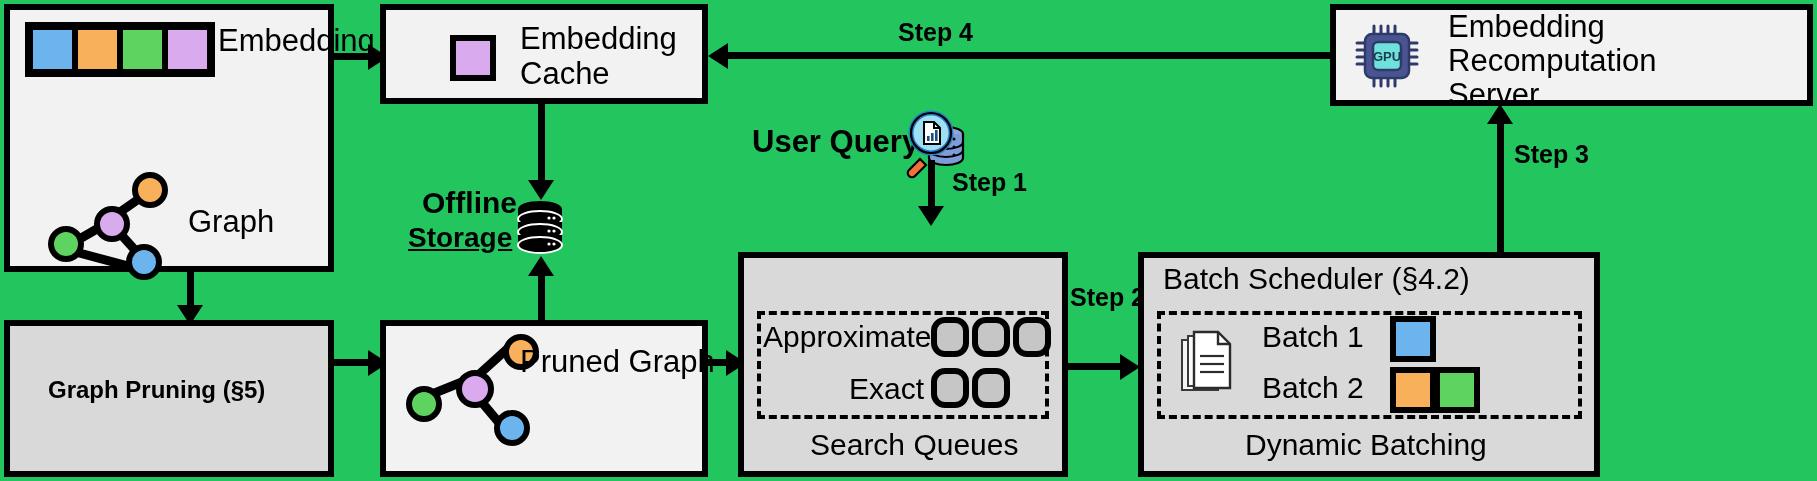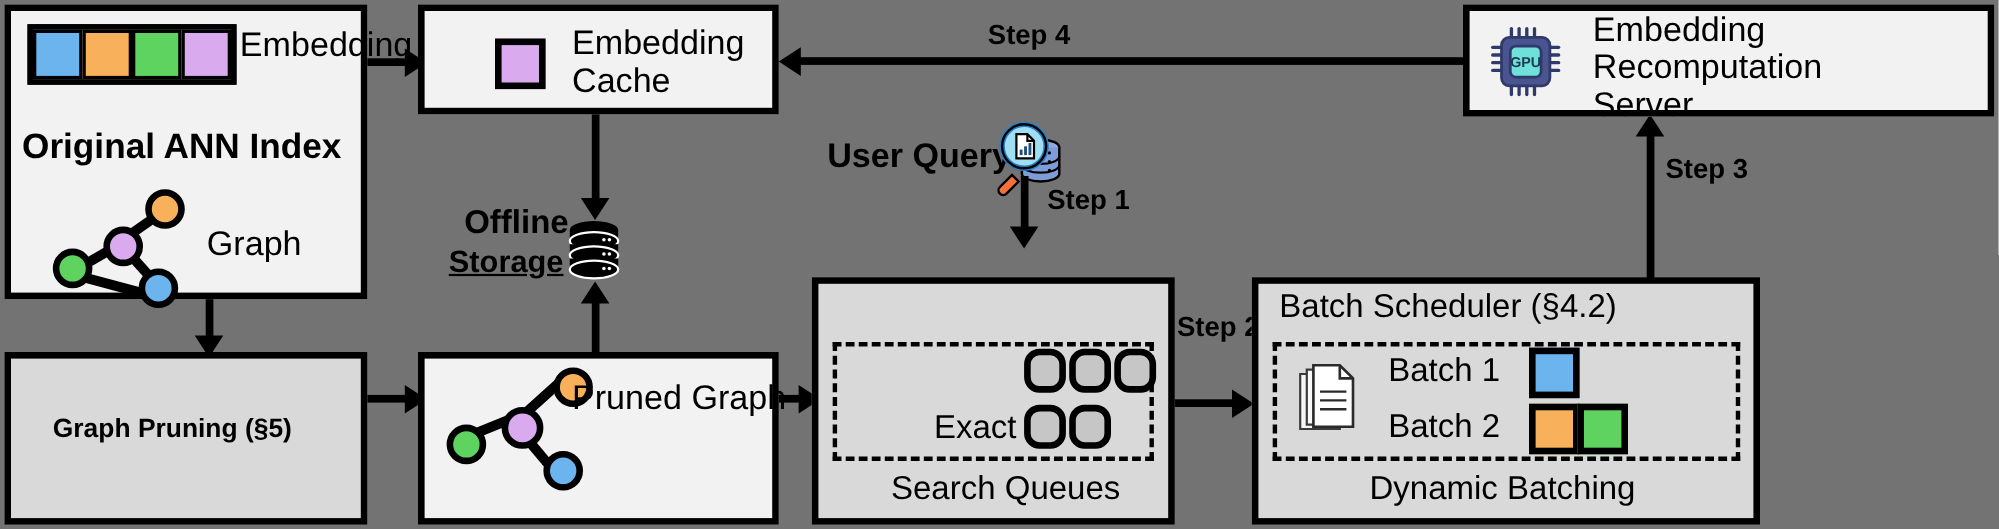--- a/index.html
+++ b/index.html
@@ -1,17 +1,17 @@
 <!DOCTYPE html>
 <html><head>
 <meta charset="utf-8">
 <style>
   html,body{margin:0;padding:0;background:#ffffff;}
   body{font-family:"Liberation Sans","DejaVu Sans",sans-serif;color:#000;}
-  #canvas{position:relative;width:1817px;height:481px;background:#737373;overflow:hidden;}
+  #canvas{position:relative;width:1817px;height:481px;background:#22c55e;overflow:hidden;}
 
   .box{position:absolute;box-sizing:border-box;border:6px solid #000;background:#f2f2f2;}
   .box.gray{background:#d9d9d9;}
 
   .lbl{position:absolute;white-space:pre;line-height:1.12;}
   .ttl{font-size:31px;}
   .ttl.bold{font-weight:bold;}
   .step{position:absolute;font-size:25px;font-weight:bold;white-space:nowrap;}
 
   
@@ -50,21 +50,20 @@
   </div>
 
   <div class="swatch-strip" style="left:25px;top:22px;">
     <div class="sw" style="background:#6cb4ee;"></div>
     <div class="sw" style="background:#f9b05a;"></div>
     <div class="sw" style="background:#5fd35f;"></div>
     <div class="sw" style="background:#d9abee;"></div>
   </div>
   <div class="lbl ttl" style="left:218px;top:24px;">Embedding</div>
 
-  <div class="lbl ttl bold" style="left:20px;top:116px;font-size:32px;">Original ANN Index</div>
 
   <div class="graph" style="left:40px;top:168px;width:160px;height:95px;">
     <div class="gedge" style="left:30px;top:72px;width:58px;transform:rotate(-30deg);"></div>
     <div class="gedge" style="left:30px;top:78px;width:74px;transform:rotate(15deg);"></div>
     <div class="gedge" style="left:68px;top:48px;width:42px;transform:rotate(-35deg);"></div>
     <div class="gedge" style="left:72px;top:52px;width:48px;transform:rotate(48deg);"></div>
     <div class="gnode" style="left:92px;top:4px;width:36px;height:36px;background:#f9b05a;"></div>
     <div class="gnode" style="left:54px;top:38px;width:36px;height:36px;background:#d9abee;"></div>
     <div class="gnode" style="left:8px;top:58px;width:36px;height:36px;background:#5fd35f;"></div>
     <div class="gnode" style="left:86px;top:76px;width:36px;height:36px;background:#6cb4ee;"></div>
@@ -161,20 +160,21 @@
 
   <div class="vline" style="left:928px;top:160px;height:52px;"></div>
   <div class="arr-d" style="left:918px;top:206px;"></div>
   <div class="step" style="left:952px;top:168px;">Step 1</div>
 
   <div class="box gray" style="left:738px;top:252px;width:330px;height:225px;">
   </div>
 
   <div class="dashed" style="left:757px;top:311px;width:292px;height:108px;"></div>
 
+  <div class="lbl ttl" style="left:763px;top:320px;font-size:30px;">Approximate</div>
   <div class="chip" style="left:931px;top:317px;width:38px;height:40px;"></div>
   <div class="chip" style="left:972px;top:317px;width:38px;height:40px;"></div>
   <div class="chip" style="left:1013px;top:317px;width:38px;height:40px;"></div>
 
   <div class="lbl ttl" style="left:849px;top:372px;font-size:30px;">Exact</div>
   <div class="chip" style="left:931px;top:368px;width:38px;height:40px;"></div>
   <div class="chip" style="left:972px;top:368px;width:38px;height:40px;"></div>
 
   <div class="lbl ttl" style="left:810px;top:428px;font-size:30px;">Search Queues</div>
 

